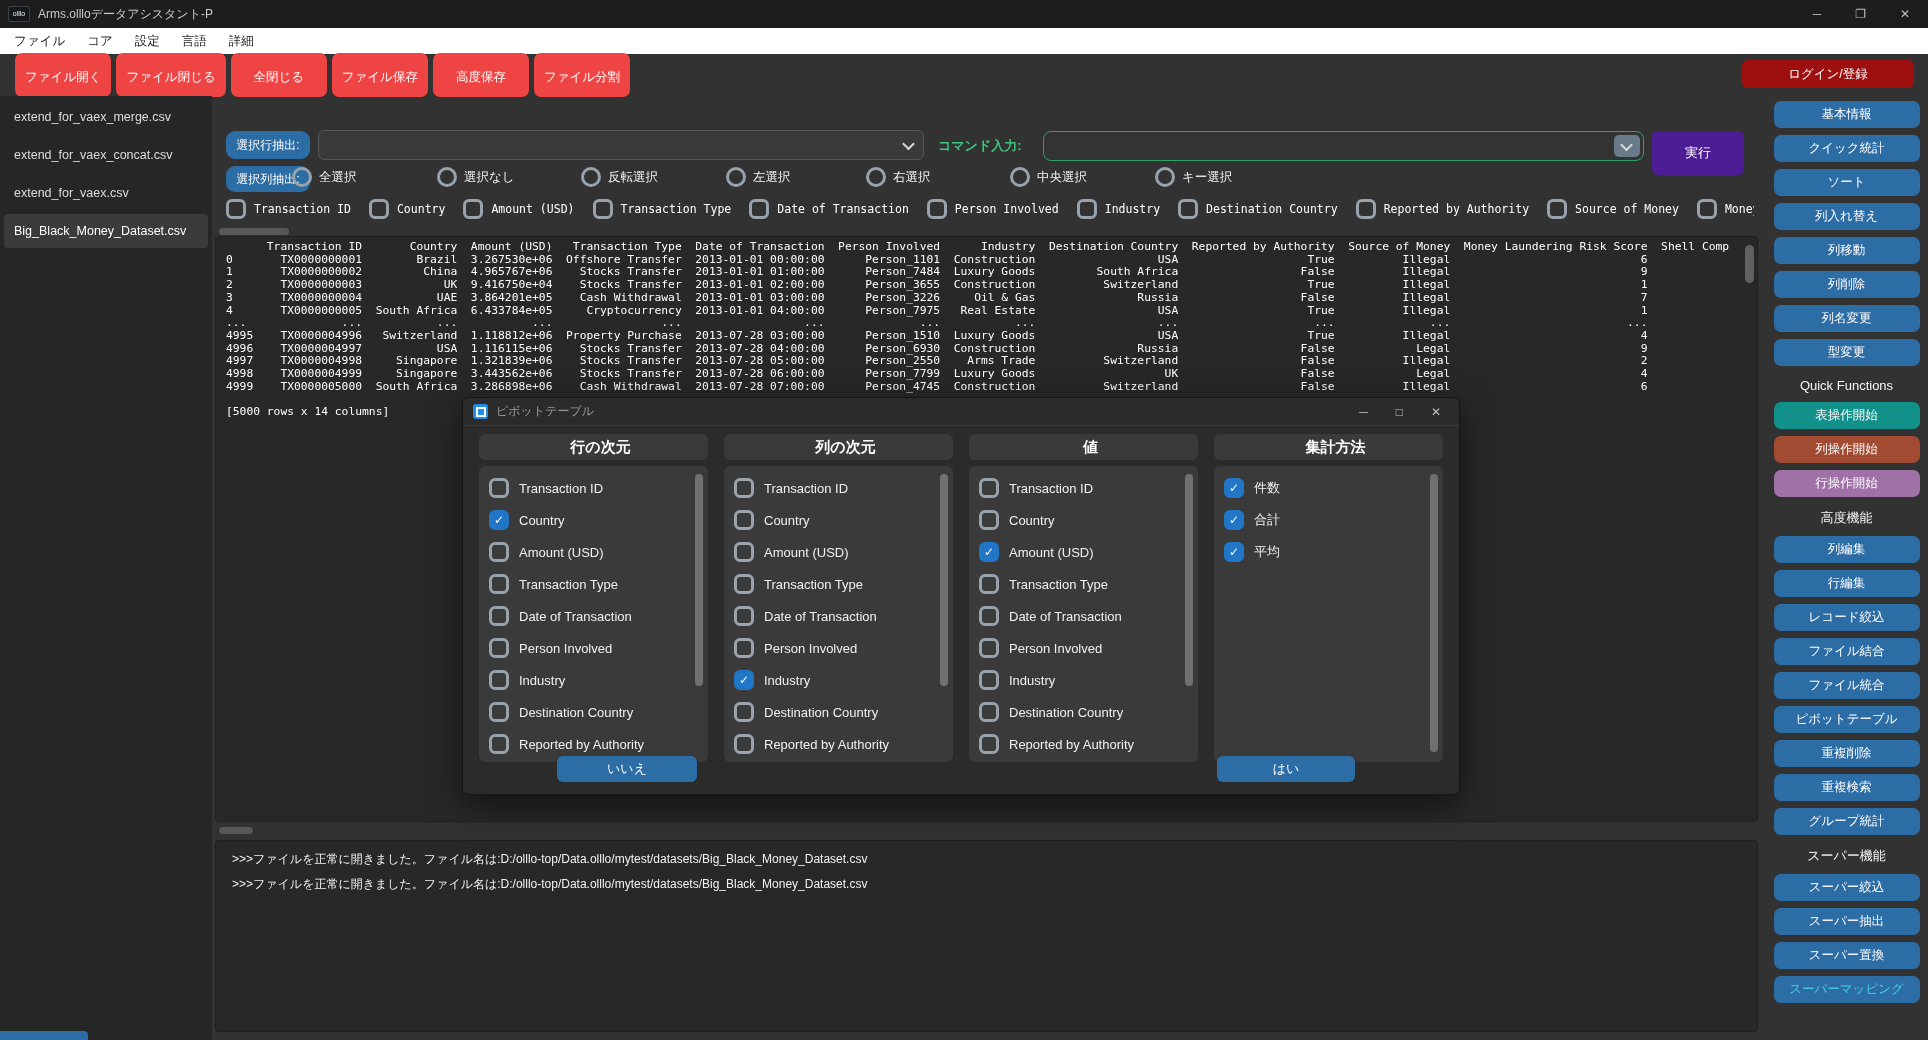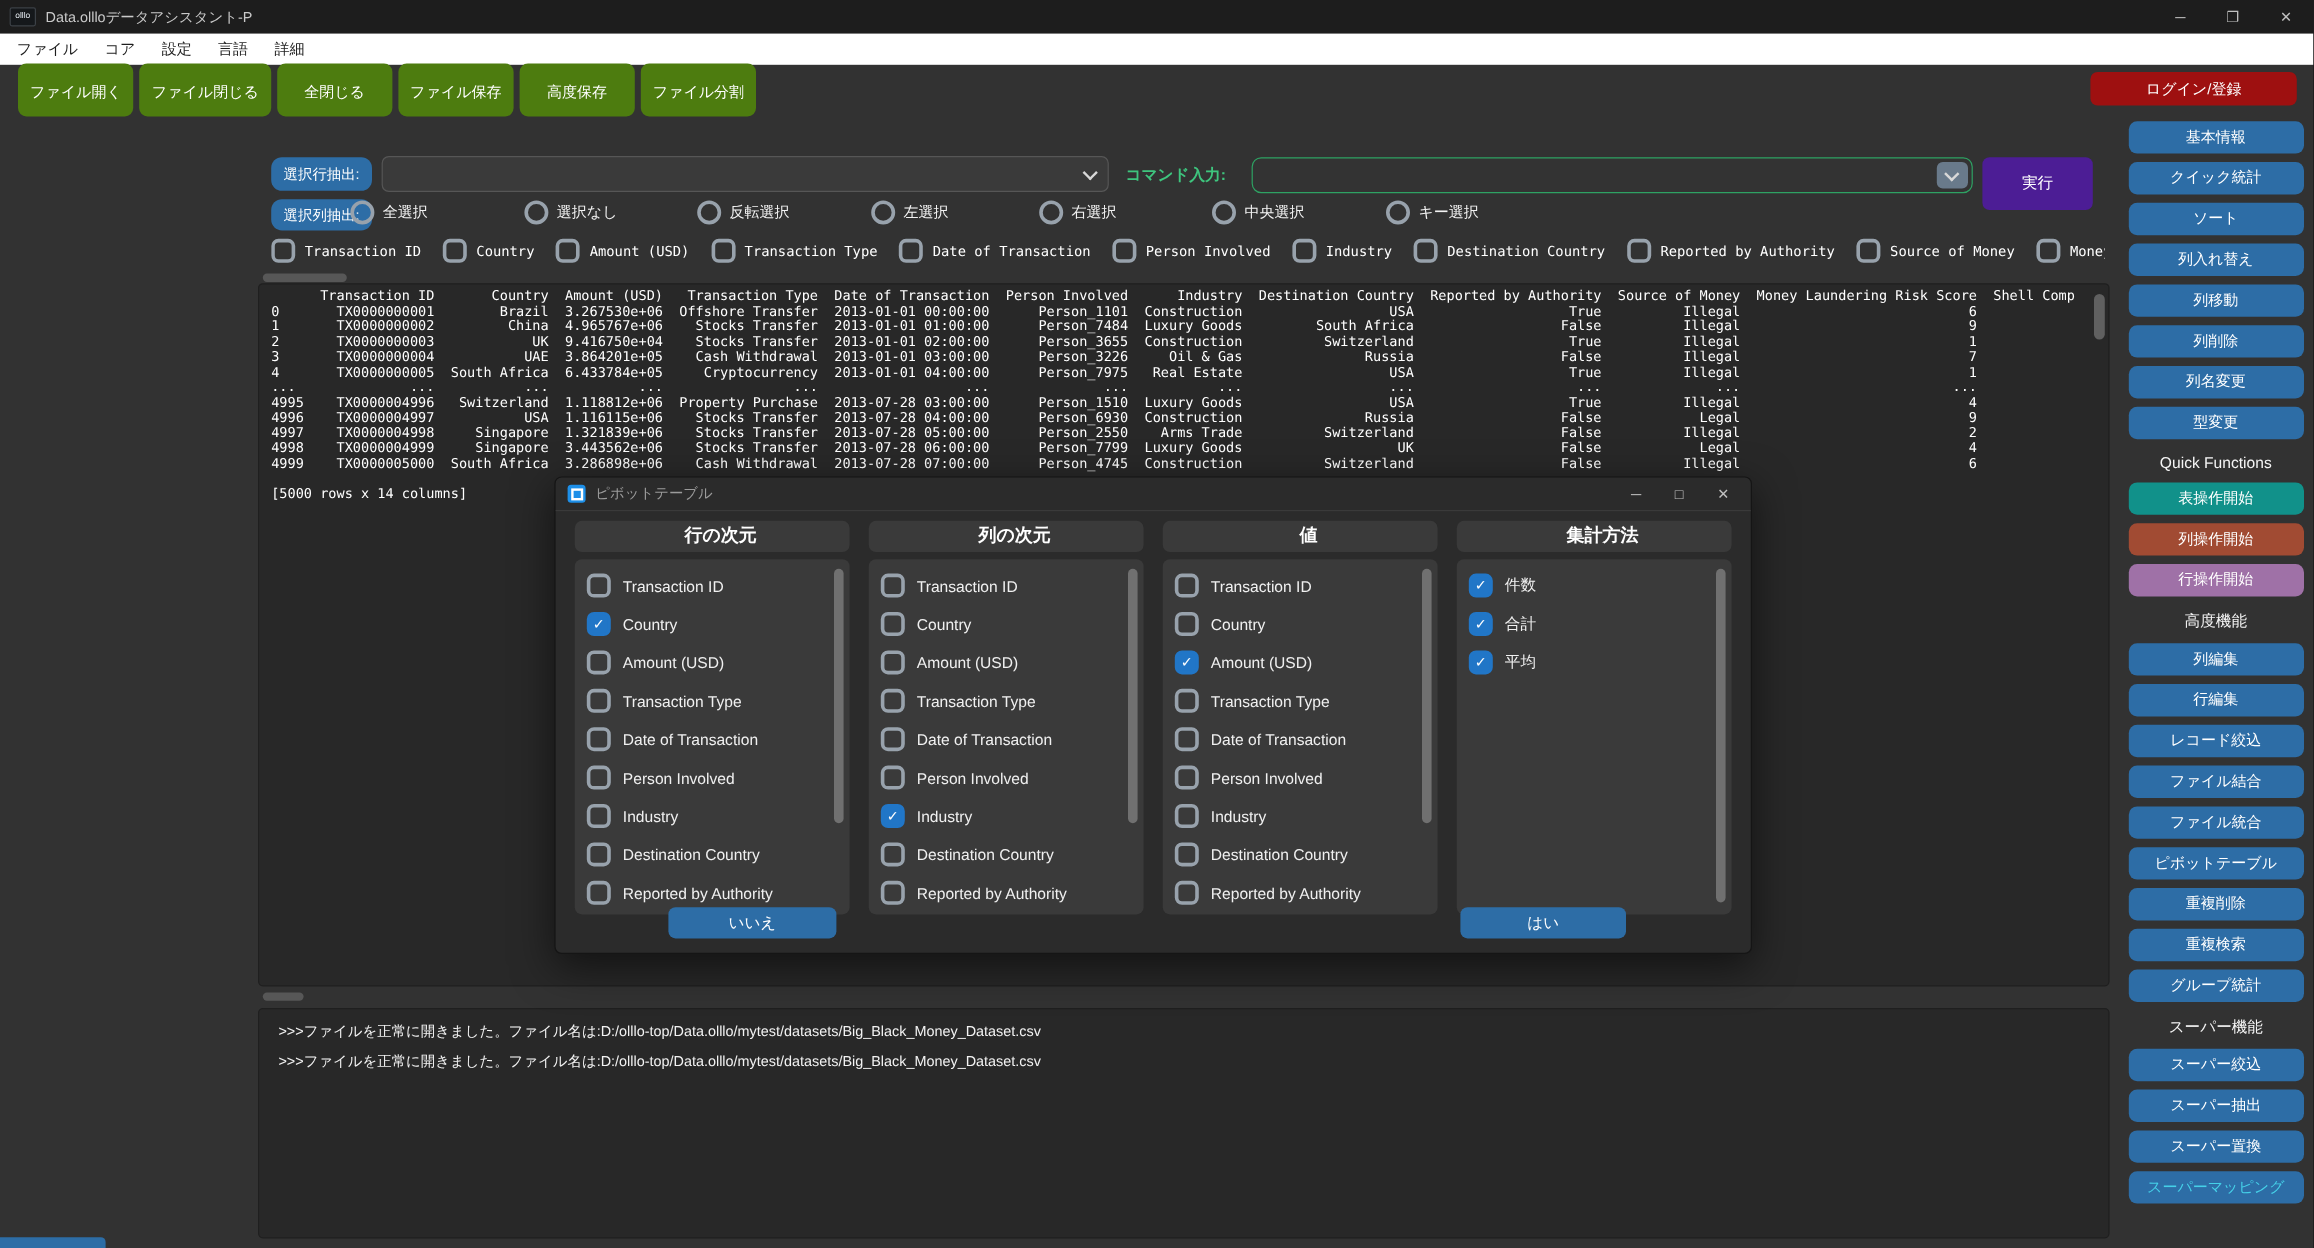--- a/index.html
+++ b/index.html
@@ -15,21 +15,21 @@
   .winbtn{font-size:12px;color:#c0c0c0;cursor:default;}
   
   .menubar{position:absolute;left:0;top:28px;width:1928px;height:26px;background:#ffffff;
            display:flex;align-items:center;gap:22px;padding-left:14px;box-sizing:border-box;}
   .menu-item{font-size:12.5px;color:#1d1d1d;}
   
   .toolbar{position:absolute;left:0;top:54px;width:1928px;height:42px;display:flex;
            align-items:center;gap:5px;padding-left:15px;box-sizing:border-box;}
   .btn{border:none;border-radius:7px;color:#fff;font-size:12.5px;
        font-family:"Liberation Sans","DejaVu Sans",sans-serif;cursor:default;}
-  .tb-btn{height:44px;min-width:96px;padding:16px 10px;background:#4d7c0f;}
+  .tb-btn{height:44px;min-width:96px;padding:16px 10px;background:#ef4444;}
   .login-btn{position:absolute;right:14px;top:60px;width:172px;height:28px;background:#9e1010;
              border:none;border-radius:6px;color:#fff;font-size:12.5px;}
   
   .sidebar{position:absolute;left:0;top:96px;width:212px;height:944px;background:#262626;}
   .file-item{margin:4px 4px 0 4px;height:34px;line-height:34px;padding-left:10px;font-size:12.5px;
              color:#dedede;border-radius:4px;white-space:nowrap;overflow:hidden;}
   .file-item.selected{background:#3b3b3b;color:#fff;}
   
   .viewbar{position:absolute;left:224px;top:97px;display:flex;gap:8px;}
   .viewbar .btn{height:28px;}
@@ -110,21 +110,21 @@
   .bottom-strip{position:absolute;left:0;top:1031px;width:88px;height:9px;background:#2d6da6;
                 border-radius:0 4px 0 0;}
 </style>
 </head>
 <body>
 
 <div id="app">
 
   <div class="titlebar">
     <div class="app-icon">olllo</div>
-    <div class="title-text">Data.ollloデータアシスタント-P</div>
+    <div class="title-text">Arms.ollloデータアシスタント-P</div>
     <div class="winctl" id="winctl">
         <span class="winbtn">─</span>
         <span class="winbtn">❐</span>
         <span class="winbtn">✕</span>
       </div>
   </div>
 
   <div class="menubar" id="menubar">
       <span class="menu-item">ファイル</span>
       <span class="menu-item">コア</span>
@@ -136,20 +136,26 @@
   <div class="toolbar" id="toolbtns">
       <button class="btn tb-btn">ファイル開く</button>
       <button class="btn tb-btn">ファイル閉じる</button>
       <button class="btn tb-btn">全閉じる</button>
       <button class="btn tb-btn">ファイル保存</button>
       <button class="btn tb-btn">高度保存</button>
       <button class="btn tb-btn">ファイル分割</button>
     </div>
   <button class="login-btn">ログイン/登録</button>
 
+  <div class="sidebar" id="sidebar">
+      <div class="file-item">extend_for_vaex_merge.csv</div>
+      <div class="file-item">extend_for_vaex_concat.csv</div>
+      <div class="file-item">extend_for_vaex.csv</div>
+      <div class="file-item selected">Big_Black_Money_Dataset.csv</div>
+    </div>
 
 
   <button class="pill-btn" style="left:226px;top:131px;height:28px;">選択行抽出:</button>
   <div class="combo" style="left:318px;top:130px;width:606px;height:30px;">
       <span class="chev"></span>
     </div>
   <div class="cmd-label">コマンド入力:</div>
   <div class="combo combo-green" style="left:1043px;top:131px;width:601px;height:30px;">
     <span class="chev-box">
         <span class="chev"></span>

